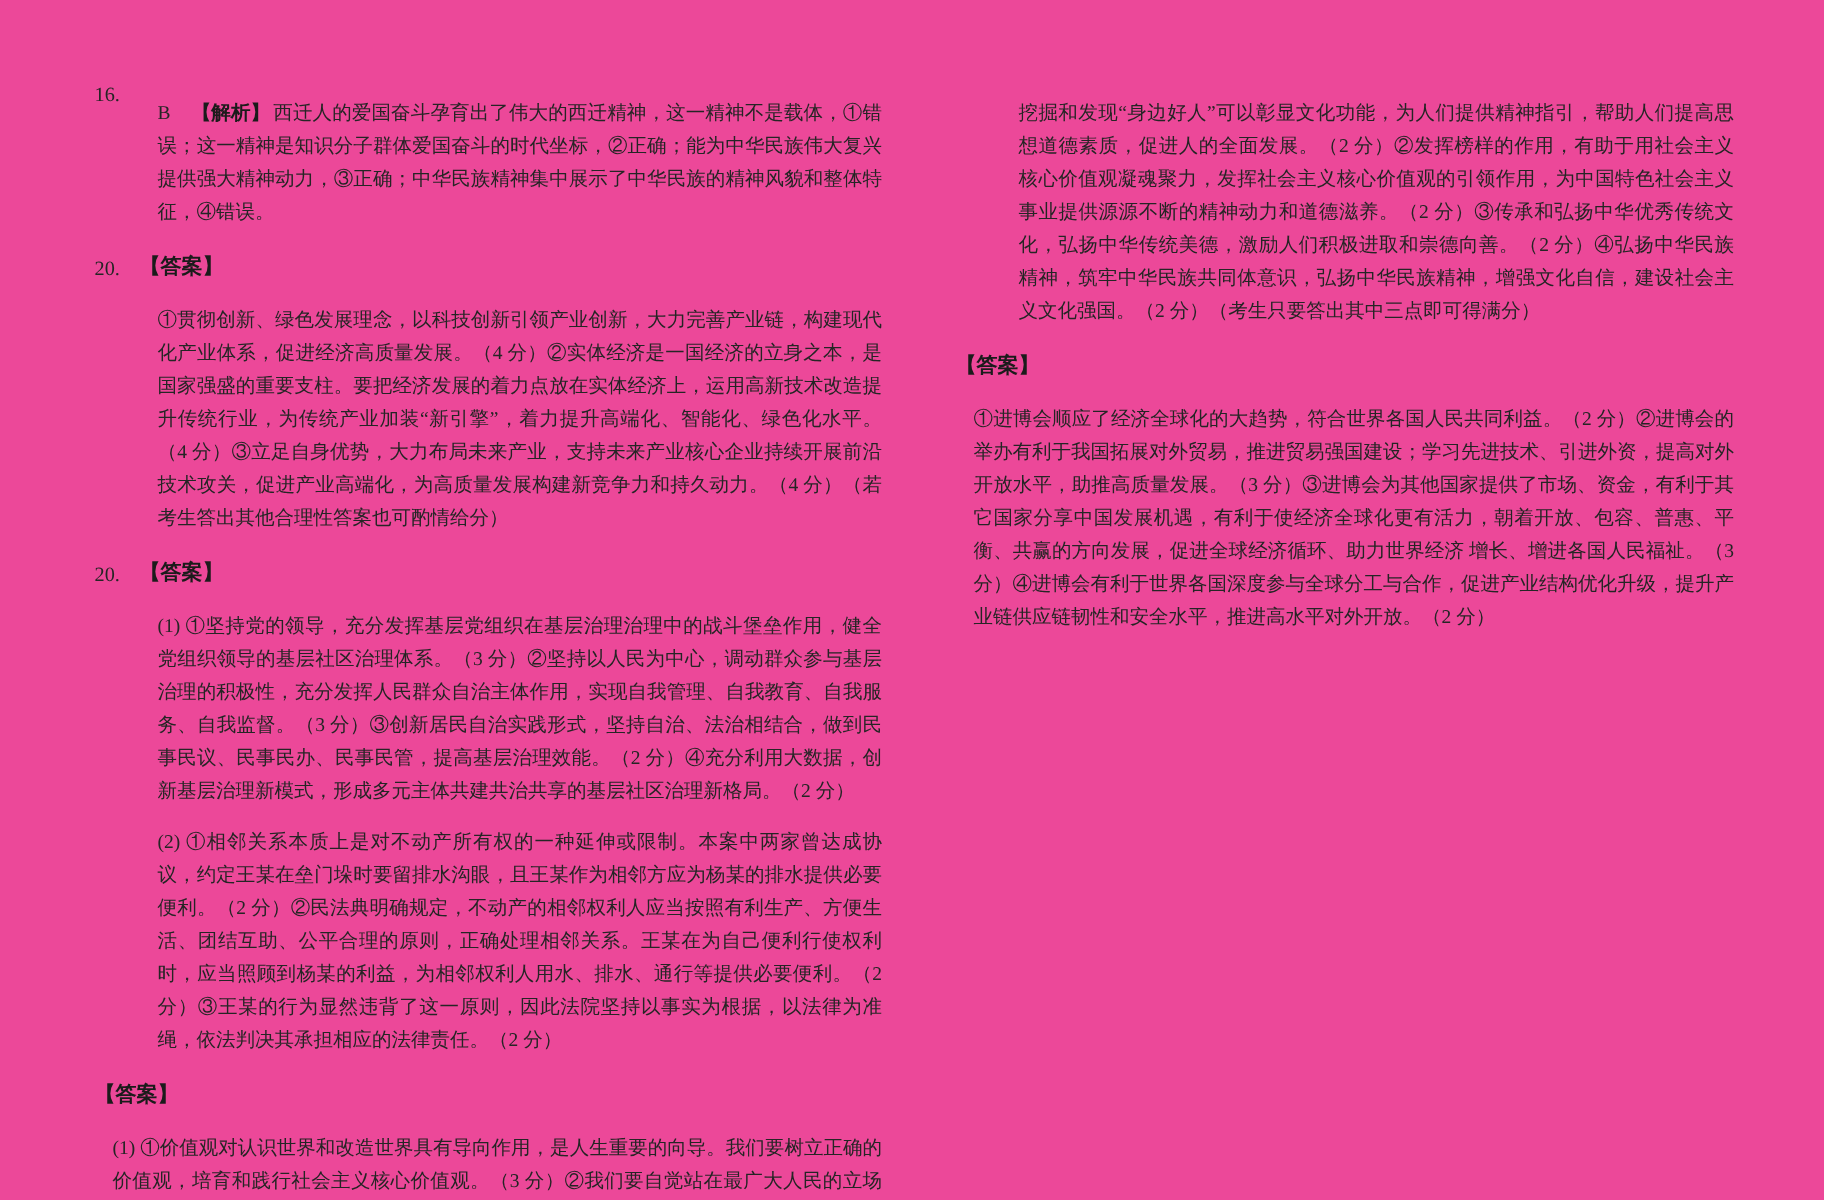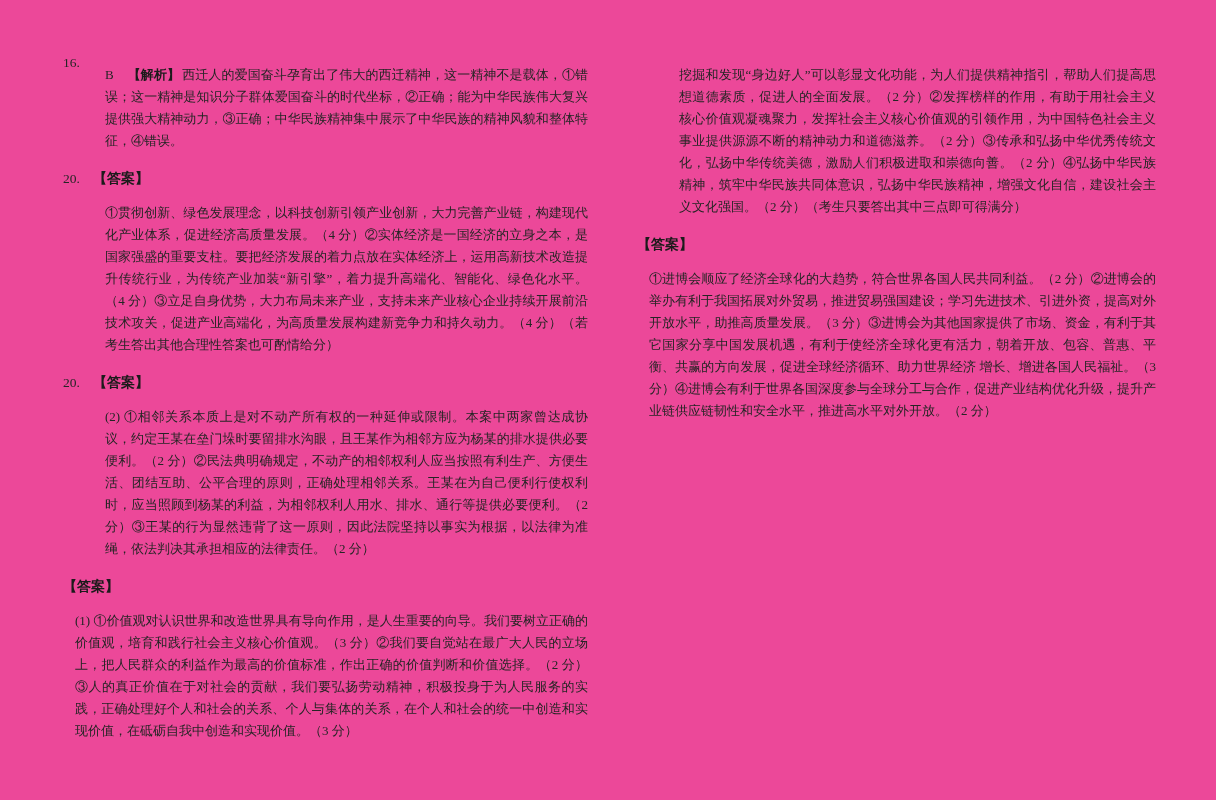--- a/index.html
+++ b/index.html
@@ -92,20 +92,21 @@
       <div class="body">
         <div class="head-label">【答案】</div>
         <p class="para">①贯彻创新、绿色发展理念，以科技创新引领产业创新，大力完善产业链，构建现代化产业体系，促进经济高质量发展。（4 分）②实体经济是一国经济的立身之本，是国家强盛的重要支柱。要把经济发展的着力点放在实体经济上，运用高新技术改造提升传统行业，为传统产业加装“新引擎”，着力提升高端化、智能化、绿色化水平。（4 分）③立足自身优势，大力布局未来产业，支持未来产业核心企业持续开展前沿技术攻关，促进产业高端化，为高质量发展构建新竞争力和持久动力。（4 分）（若考生答出其他合理性答案也可酌情给分）</p>
       </div>
     </div>
 
     <div class="item">
       <div class="num">20.</div>
       <div class="body">
         <div class="head-label">【答案】</div>
+        <p class="para">(1) ①坚持党的领导，充分发挥基层党组织在基层治理治理中的战斗堡垒作用，健全党组织领导的基层社区治理体系。（3 分）②坚持以人民为中心，调动群众参与基层治理的积极性，充分发挥人民群众自治主体作用，实现自我管理、自我教育、自我服务、自我监督。（3 分）③创新居民自治实践形式，坚持自治、法治相结合，做到民事民议、民事民办、民事民管，提高基层治理效能。（2 分）④充分利用大数据，创新基层治理新模式，形成多元主体共建共治共享的基层社区治理新格局。（2 分）</p>
         <p class="para">(2) ①相邻关系本质上是对不动产所有权的一种延伸或限制。本案中两家曾达成协议，约定王某在垒门垛时要留排水沟眼，且王某作为相邻方应为杨某的排水提供必要便利。（2 分）②民法典明确规定，不动产的相邻权利人应当按照有利生产、方便生活、团结互助、公平合理的原则，正确处理相邻关系。王某在为自己便利行使权利时，应当照顾到杨某的利益，为相邻权利人用水、排水、通行等提供必要便利。（2 分）③王某的行为显然违背了这一原则，因此法院坚持以事实为根据，以法律为准绳，依法判决其承担相应的法律责任。（2 分）</p>
       </div>
     </div>
 
     <div class="item">
       <div class="body">
         <div class="head-label">【答案】</div>
         <p class="para">(1) ①价值观对认识世界和改造世界具有导向作用，是人生重要的向导。我们要树立正确的价值观，培育和践行社会主义核心价值观。（3 分）②我们要自觉站在最广大人民的立场上，把人民群众的利益作为最高的价值标准，作出正确的价值判断和价值选择。（2 分）③人的真正价值在于对社会的贡献，我们要弘扬劳动精神，积极投身于为人民服务的实践，正确处理好个人和社会的关系、个人与集体的关系，在个人和社会的统一中创造和实现价值，在砥砺自我中创造和实现价值。（3 分）</p>
 
       </div>

